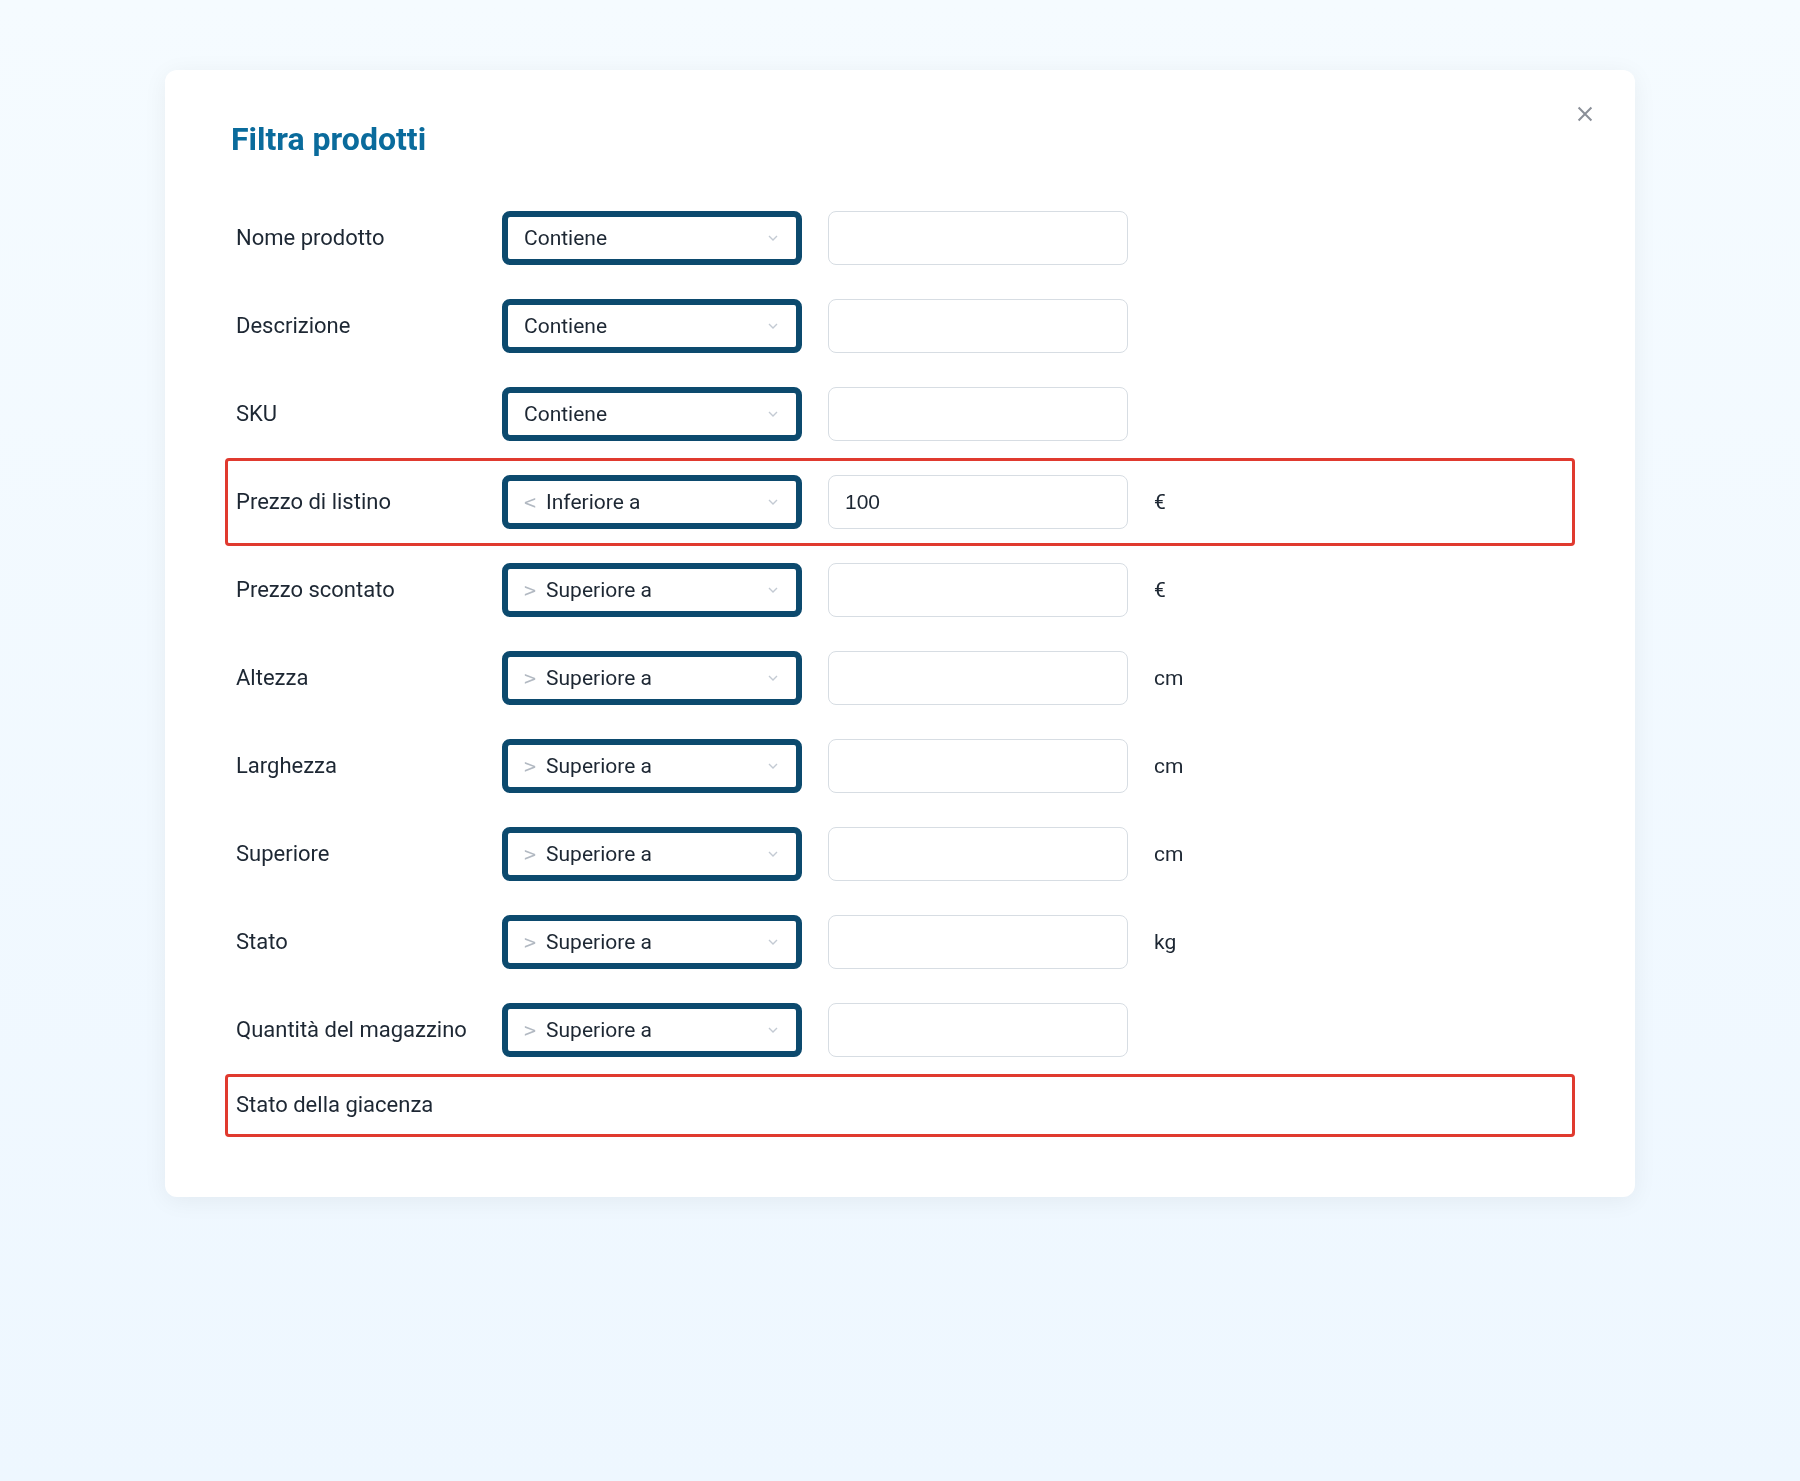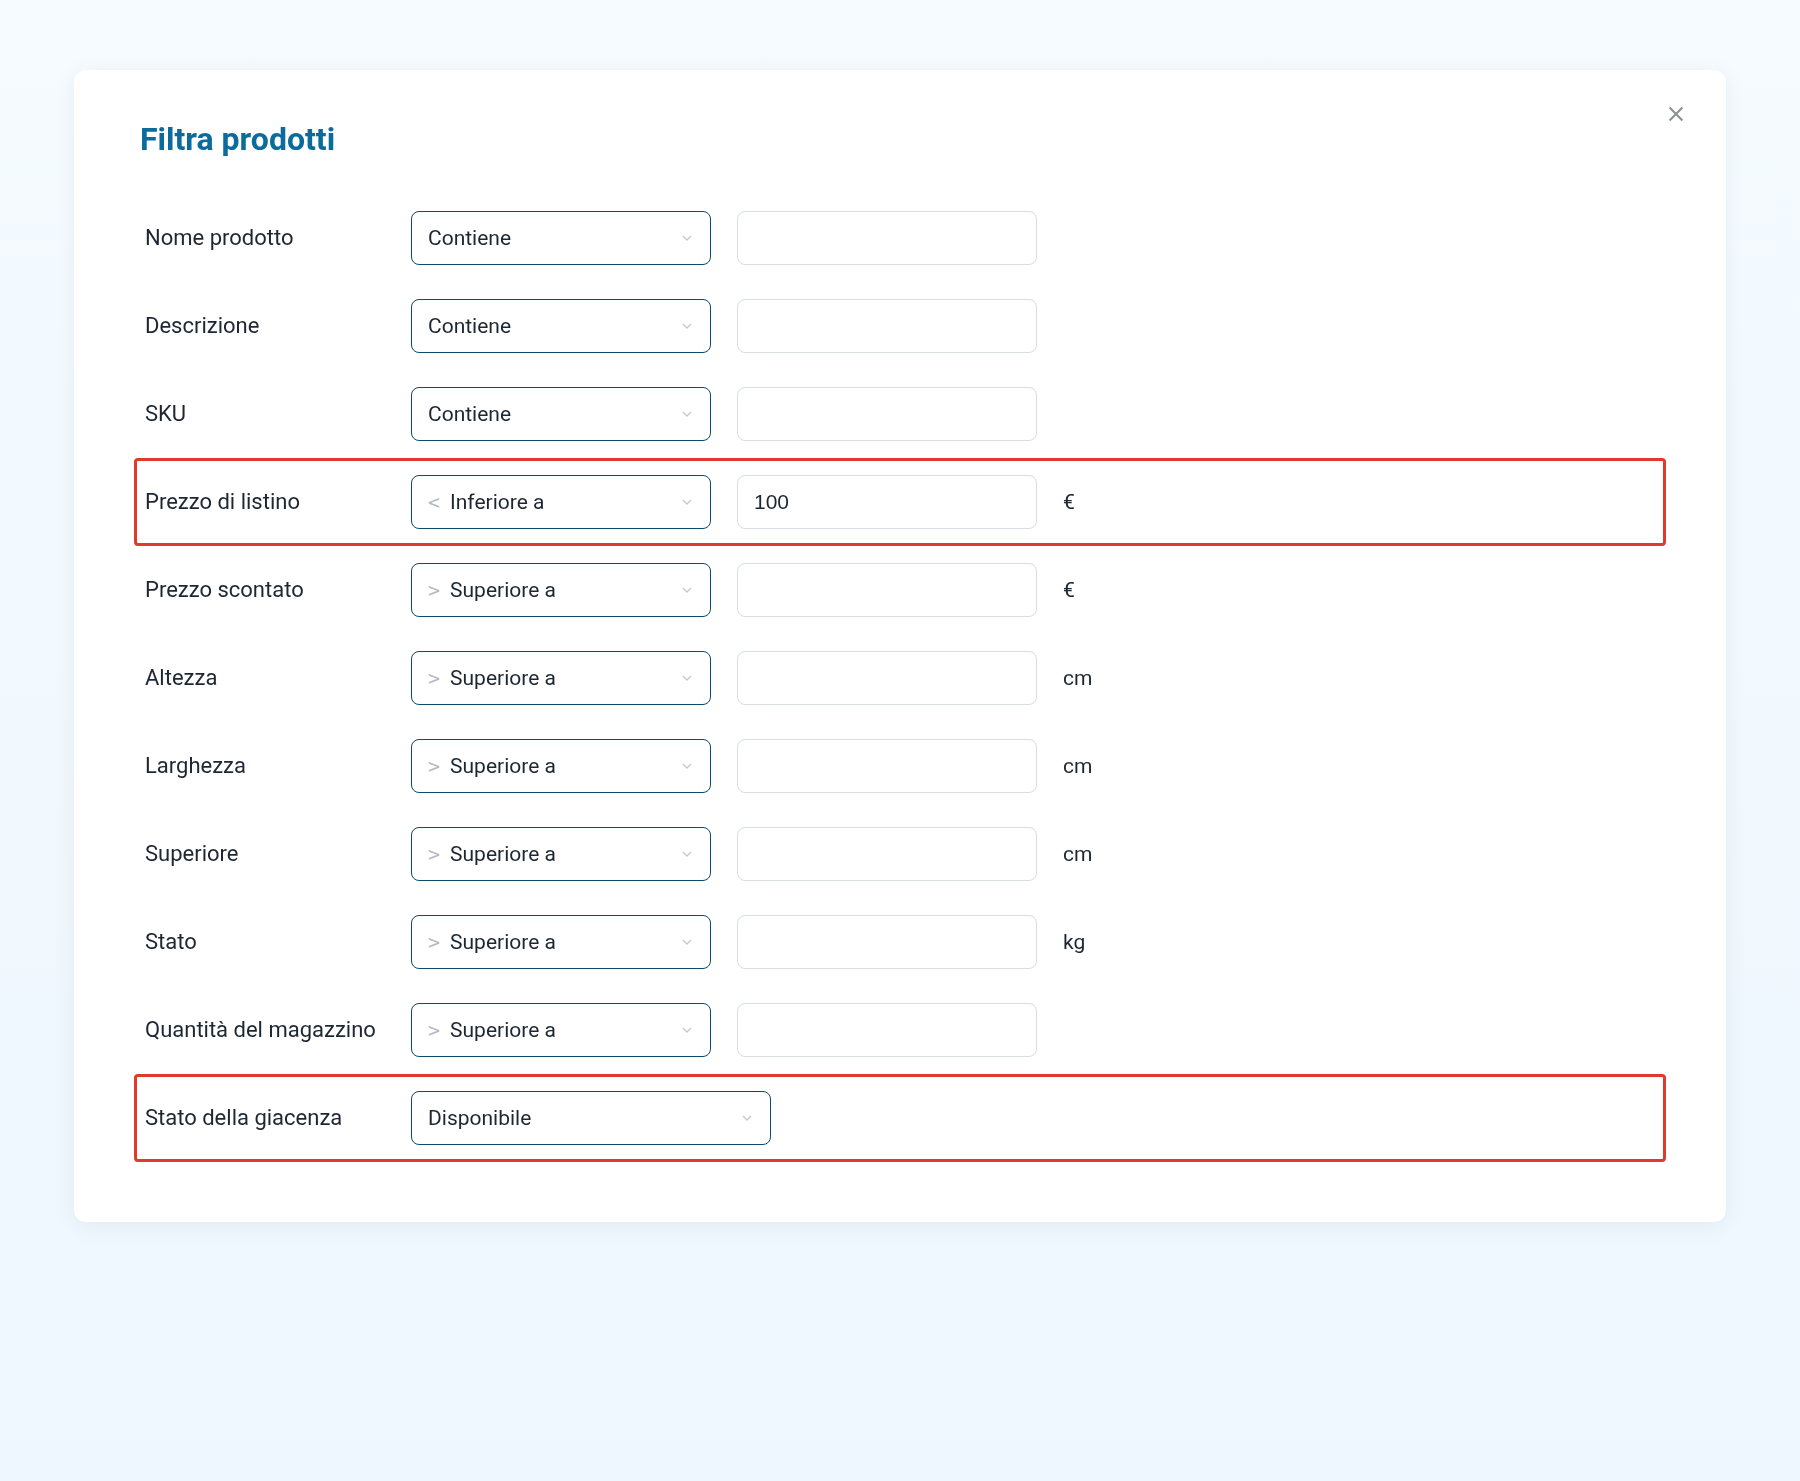--- a/index.html
+++ b/index.html
@@ -6,21 +6,21 @@
   html, body { width: 1800px; height: 1481px; }
   body {
     font-family: -apple-system, BlinkMacSystemFont, "Segoe UI", Roboto, "Helvetica Neue", Arial, sans-serif;
     background: linear-gradient(180deg, #f5fbff 0%, #eef7ff 100%);
     display: flex;
     align-items: flex-start;
     justify-content: center;
     padding-top: 70px;
   }
   .modal {
-    width: 1652px;
+    width: 1470px;
     background: #ffffff;
     border-radius: 12px;
     box-shadow: 0 4px 24px rgba(0,0,0,0.06);
     position: relative;
     padding: 50px 60px 60px 60px;
   }
   .close-btn {
     position: absolute;
     top: 28px;
     right: 34px;
@@ -52,21 +52,21 @@
   }
   .row.highlight { border-color: #e03a2f; }
   .row .label {
     font-size: 22px;
     color: #1d2733;
     line-height: 1.3;
   }
   .select {
     position: relative;
     height: 54px;
-    border: 1px solid #0c4a6e;
+    border: 6px solid #0c4a6e;
     border-radius: 8px;
     display: flex;
     align-items: center;
     padding: 0 42px 0 16px;
     cursor: pointer;
     background: #fff;
   }
   .select.wide { grid-column: 2 / span 1; width: 360px; }
   .select .op-sym {
     color: #b2b9c2;
@@ -248,26 +248,18 @@
             <svg viewBox="0 0 24 24">
               <polyline points="6 9 12 15 18 9"></polyline>
             </svg>
           </span>
         </div>
         <input class="input" type="text" value="" style="">
         <div class="unit"></div>
       </div>
       <div class="row highlight">
         <div class="label">Stato della giacenza</div>
-        <div class="select wide">
-          <span class="op-text">Disponibile</span>
-          <span class="chev">
-            <svg viewBox="0 0 24 24">
-              <polyline points="6 9 12 15 18 9"></polyline>
-            </svg>
-          </span>
-        </div>
         <div></div>
         <div class="unit"></div>
       </div>
     </div>
 
 </div>
 
 </body></html>

